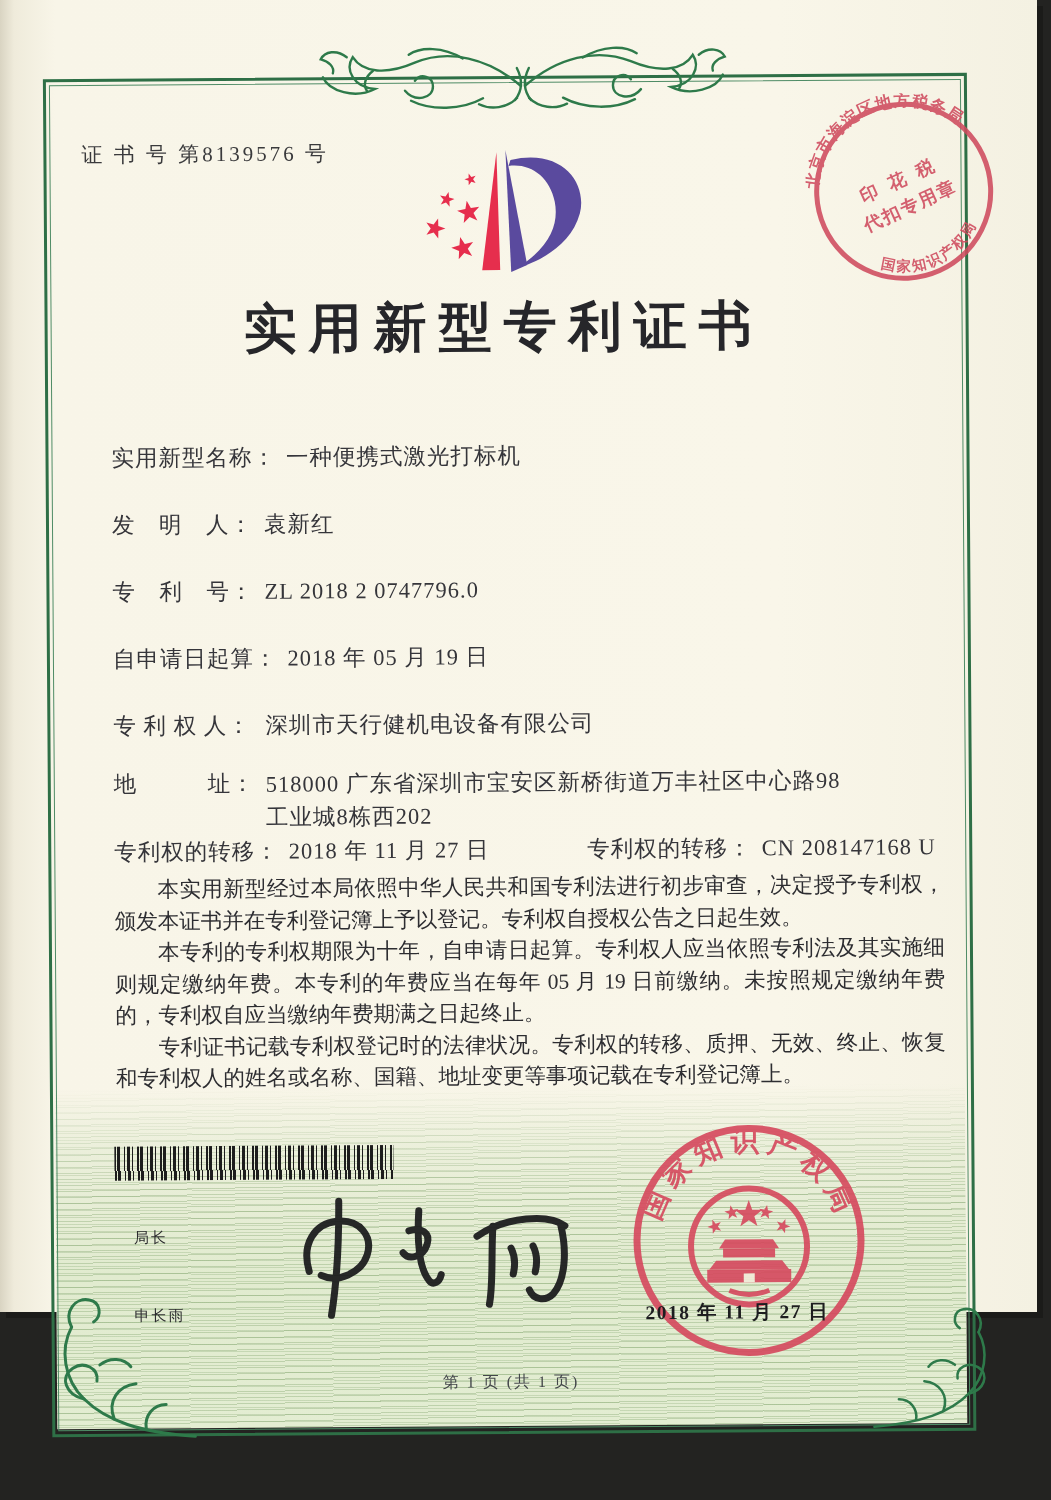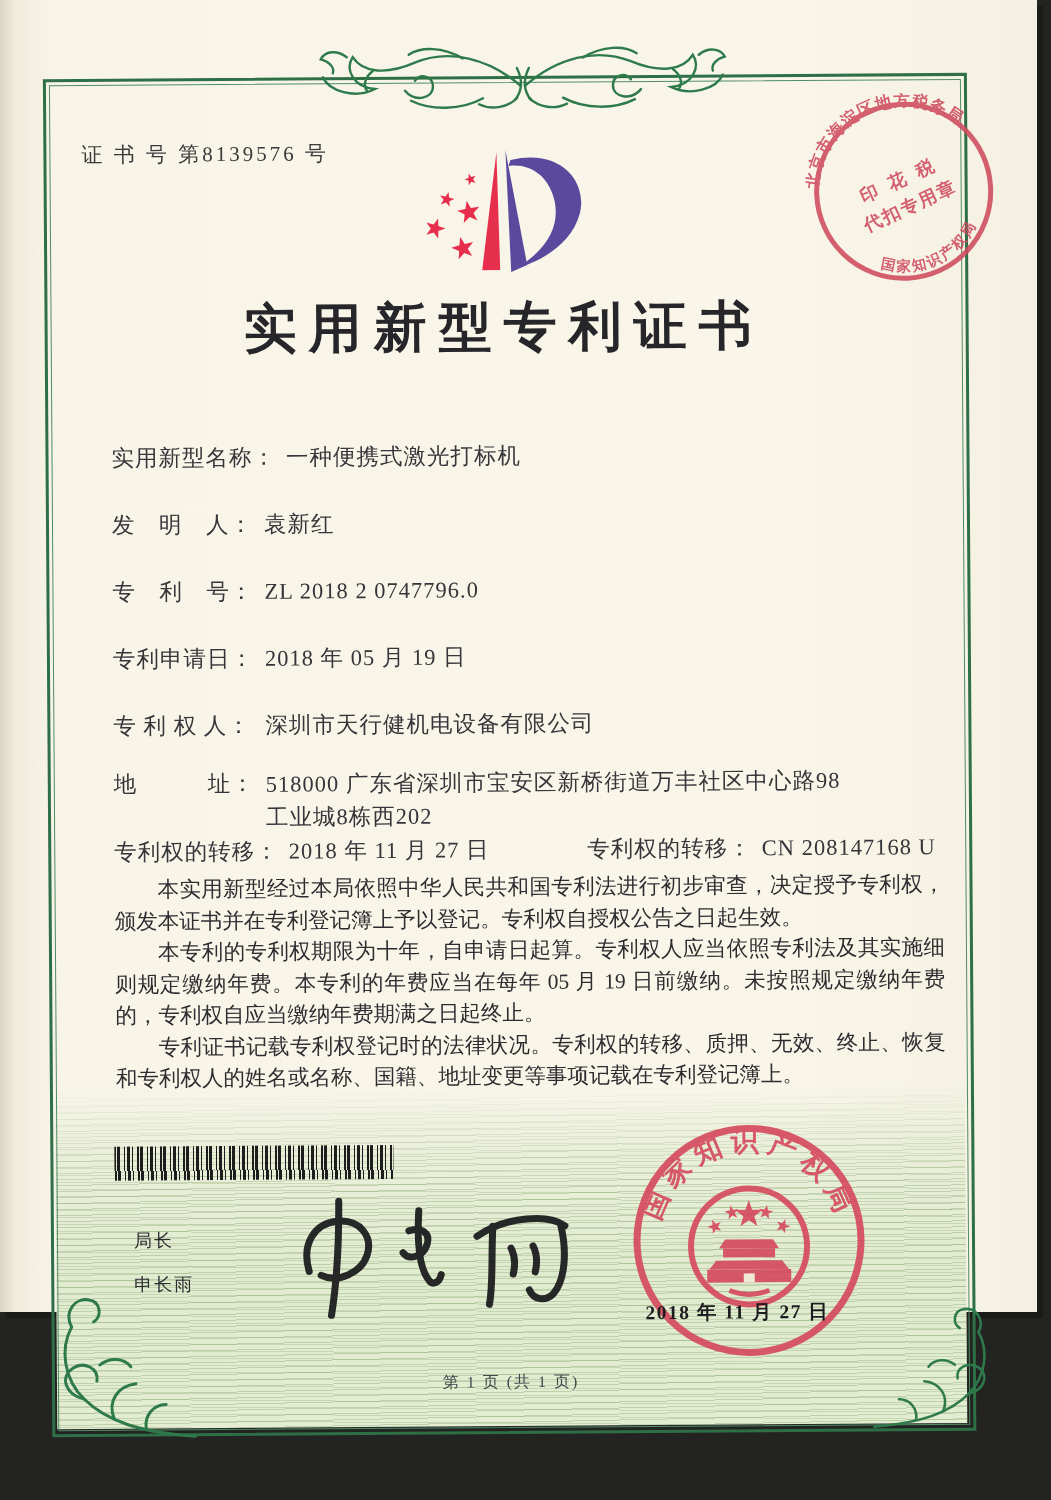--- a/index.html
+++ b/index.html
@@ -50,21 +50,21 @@
             color:#2d2d31;text-align:justify;z-index:4;}
   .bodytext p{margin:0;text-indent:2em;}
 
   .barcode{position:absolute;left:110px;top:1144px;width:279px;height:34px;z-index:4;
     background:repeating-linear-gradient(90deg,
       #1d1d1d 0 2px,transparent 2px 3px,
       #1d1d1d 3px 6px,transparent 6px 10px,
       #1d1d1d 10px 11px,transparent 11px 13px,
       #1d1d1d 13px 16px,transparent 16px 18px,
       #1d1d1d 18px 19px,transparent 19px 23px);}
-  .commissioner{position:absolute;left:129px;font-size:18px;color:#2b2b2e;letter-spacing:2px;z-index:4;}
+  .commissioner{position:absolute;left:129px;font-size:15px;color:#2b2b2e;letter-spacing:2px;z-index:4;}
   .sig{position:absolute;left:276px;top:1192px;z-index:4;}
 
   .seal{position:absolute;left:624px;top:1122px;z-index:5;}
   .seal-date{position:absolute;left:640px;top:1300px;font-size:19.5px;letter-spacing:1.5px;color:#1d1d1f;
              font-weight:bold;z-index:6;}
   .taxstamp{position:absolute;left:808px;top:96px;z-index:5;}
 
   .footer{position:absolute;left:46px;top:1372px;width:918px;text-align:center;font-size:16px;
           letter-spacing:2px;color:#43464a;z-index:4;}
 </style>
@@ -170,21 +170,21 @@
   <div class="field" style="top:440px">
     <span class="flabel">实用新型名称：</span><span class="fvalue">一种便携式激光打标机</span>
   </div>
   <div class="field" style="top:507px">
     <span class="flabel">发　明　人：</span><span class="fvalue">袁新红</span>
   </div>
   <div class="field" style="top:574px">
     <span class="flabel">专　利　号：</span><span class="fvalue">ZL 2018 2 0747796.0</span>
   </div>
   <div class="field" style="top:641px">
-    <span class="flabel">专利申请日：</span><span class="fvalue">2018 年 05 月 19 日</span>
+    <span class="flabel">自申请日起算：</span><span class="fvalue">2018 年 05 月 19 日</span>
   </div>
   <div class="field" style="top:708px">
     <span class="flabel">专 利 权 人：</span><span class="fvalue">深圳市天行健机电设备有限公司</span>
   </div>
   <div class="field" style="top:766px">
     <span class="flabel">地　　　址：</span><span class="addr-val"><span>518000 广东省深圳市宝安区新桥街道万丰社区中心路98</span><span>工业城8栋西202</span></span>
   </div>
   <div class="field" style="top:834px">
     <span class="flabel">专利权的转移：</span><span class="fvalue">2018 年 11 月 27 日</span>
   </div>
@@ -194,21 +194,21 @@
 
   <div class="bodytext">
     <p>本实用新型经过本局依照中华人民共和国专利法进行初步审查，决定授予专利权，颁发本证书并在专利登记簿上予以登记。专利权自授权公告之日起生效。</p>
     <p>本专利的专利权期限为十年，自申请日起算。专利权人应当依照专利法及其实施细则规定缴纳年费。本专利的年费应当在每年 05 月 19 日前缴纳。未按照规定缴纳年费的，专利权自应当缴纳年费期满之日起终止。</p>
     <p>专利证书记载专利权登记时的法律状况。专利权的转移、质押、无效、终止、恢复和专利权人的姓名或名称、国籍、地址变更等事项记载在专利登记簿上。</p>
   </div>
 
   <div class="barcode"></div>
 
   <div class="commissioner" style="top:1226px">局长</div>
-  <div class="commissioner" style="top:1270px">申长雨</div>
+  <div class="commissioner" style="top:1304px">申长雨</div>
 
   <svg class="sig" width="292" height="128" viewBox="0 0 292 128">
     <g stroke="#17171a" stroke-width="7" fill="none" stroke-linecap="round" opacity="0.92">
       <path d="M28,78 C20,50 34,30 56,28 C80,26 92,44 86,62 C80,80 56,90 40,82"></path>
       <path d="M58,8 C58,40 56,86 50,122"></path>
       <path d="M128,38 C140,34 150,40 146,52 C142,64 128,68 122,60"></path>
       <path d="M138,18 C136,48 138,76 148,88 C152,93 158,90 160,82"></path>
       <path d="M196,44 C226,24 268,22 284,34"></path>
       <path d="M212,34 C210,64 212,92 208,112"></path>
       <path d="M280,34 C286,60 284,88 272,102 C264,110 252,108 248,98"></path>

